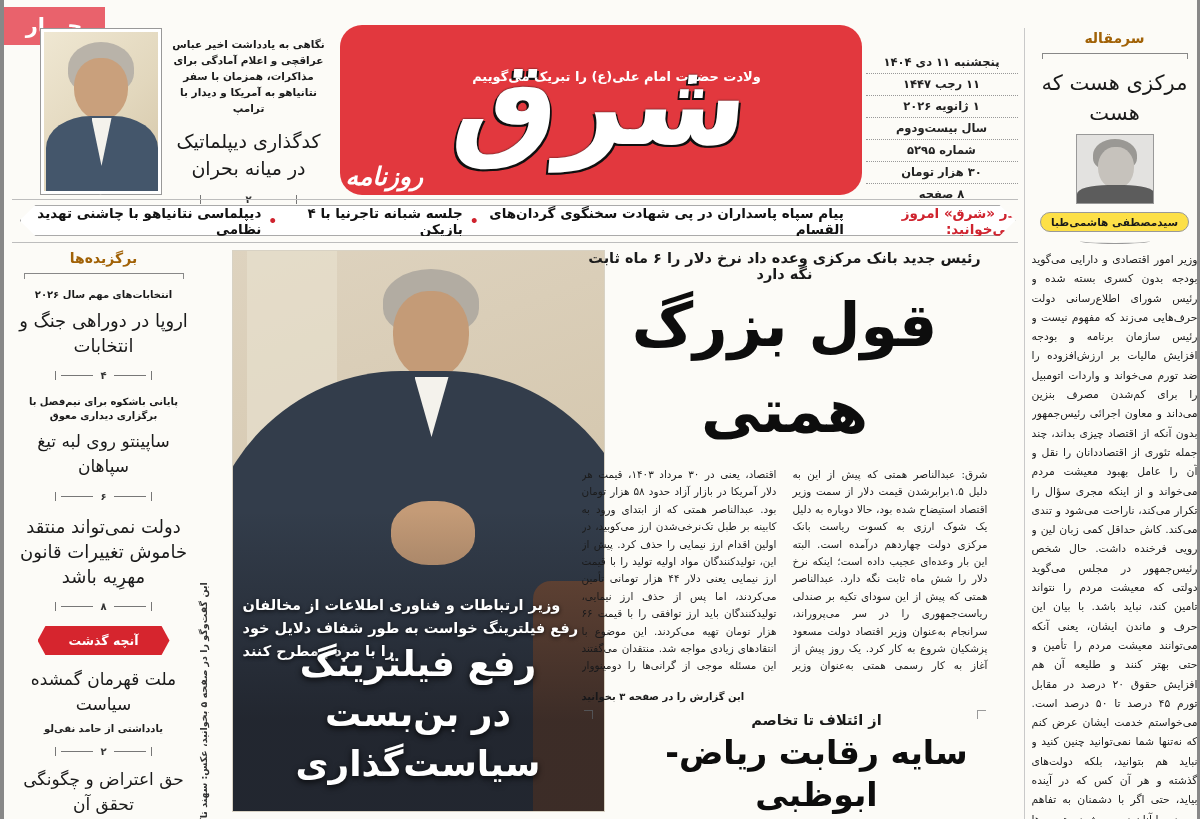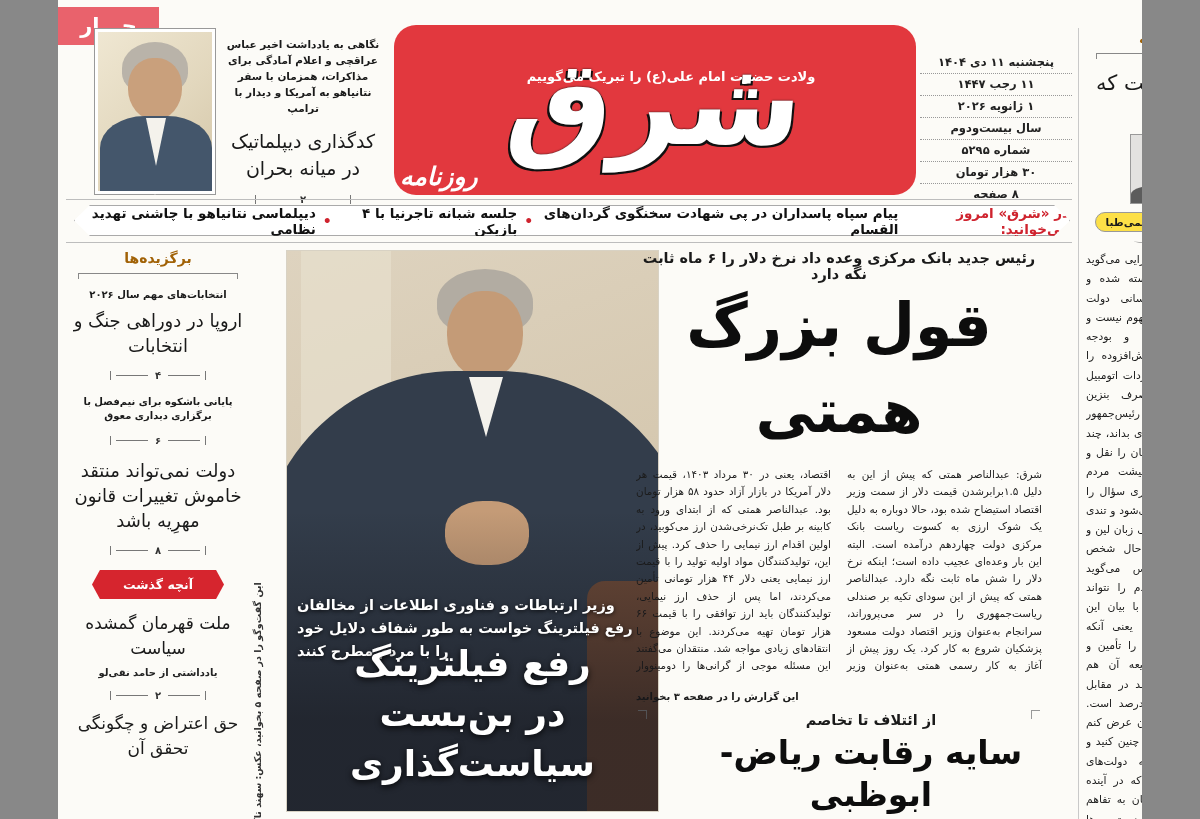--- a/index.html
+++ b/index.html
@@ -1,19 +1,19 @@
 <!DOCTYPE html>
 <html lang="fa" dir="rtl"><head>
 <meta charset="utf-8">
 <style>
   * { margin:0; padding:0; box-sizing:border-box; }
   html,body { background:#888; }
   body { font-family:"DejaVu Sans", sans-serif; }
   #paper {
-    position:relative; width:1084px; height:819px; margin:0 auto;
+    position:relative; width:1193px; height:819px; margin:0 auto;
     background:#fcfbf7; overflow:hidden; direction:rtl; color:#1a1a1a;
   }
   
   .corner-banner{position:absolute;left:0;top:7px;width:101px;height:38px;background:#e9626c;
     color:#fff;font-weight:bold;font-size:21px;line-height:38px;text-align:center;overflow:hidden;}
   .tl-photo-frame{position:absolute;left:36px;top:28px;width:122px;height:167px;border:1px solid #999;
     background:#fff;padding:3px;}
   .photo-box{position:relative;width:100%;height:100%;overflow:hidden;}
   .ph-bg{position:absolute;inset:0;}
   .ph-hair{position:absolute;border-radius:50% 50% 40% 40%;}
@@ -184,20 +184,21 @@
         <span class="pm-cap"></span>
         <span class="pm-line"></span>
         <span class="pm-num">۴</span>
         <span class="pm-line"></span>
         <span class="pm-cap"></span>
       </div>
     </div>
 
     <div>
       <div class="sb-kicker">پایانی باشکوه برای نیم‌فصل با برگزاری دیداری معوق</div>
+      <div class="sb-title small">ساپینتو روی لبه تیغ سپاهان</div>
       <div class="page-marker">
         <span class="pm-cap"></span>
         <span class="pm-line"></span>
         <span class="pm-num">۶</span>
         <span class="pm-line"></span>
         <span class="pm-cap"></span>
       </div>
     </div>
 
     <div>

